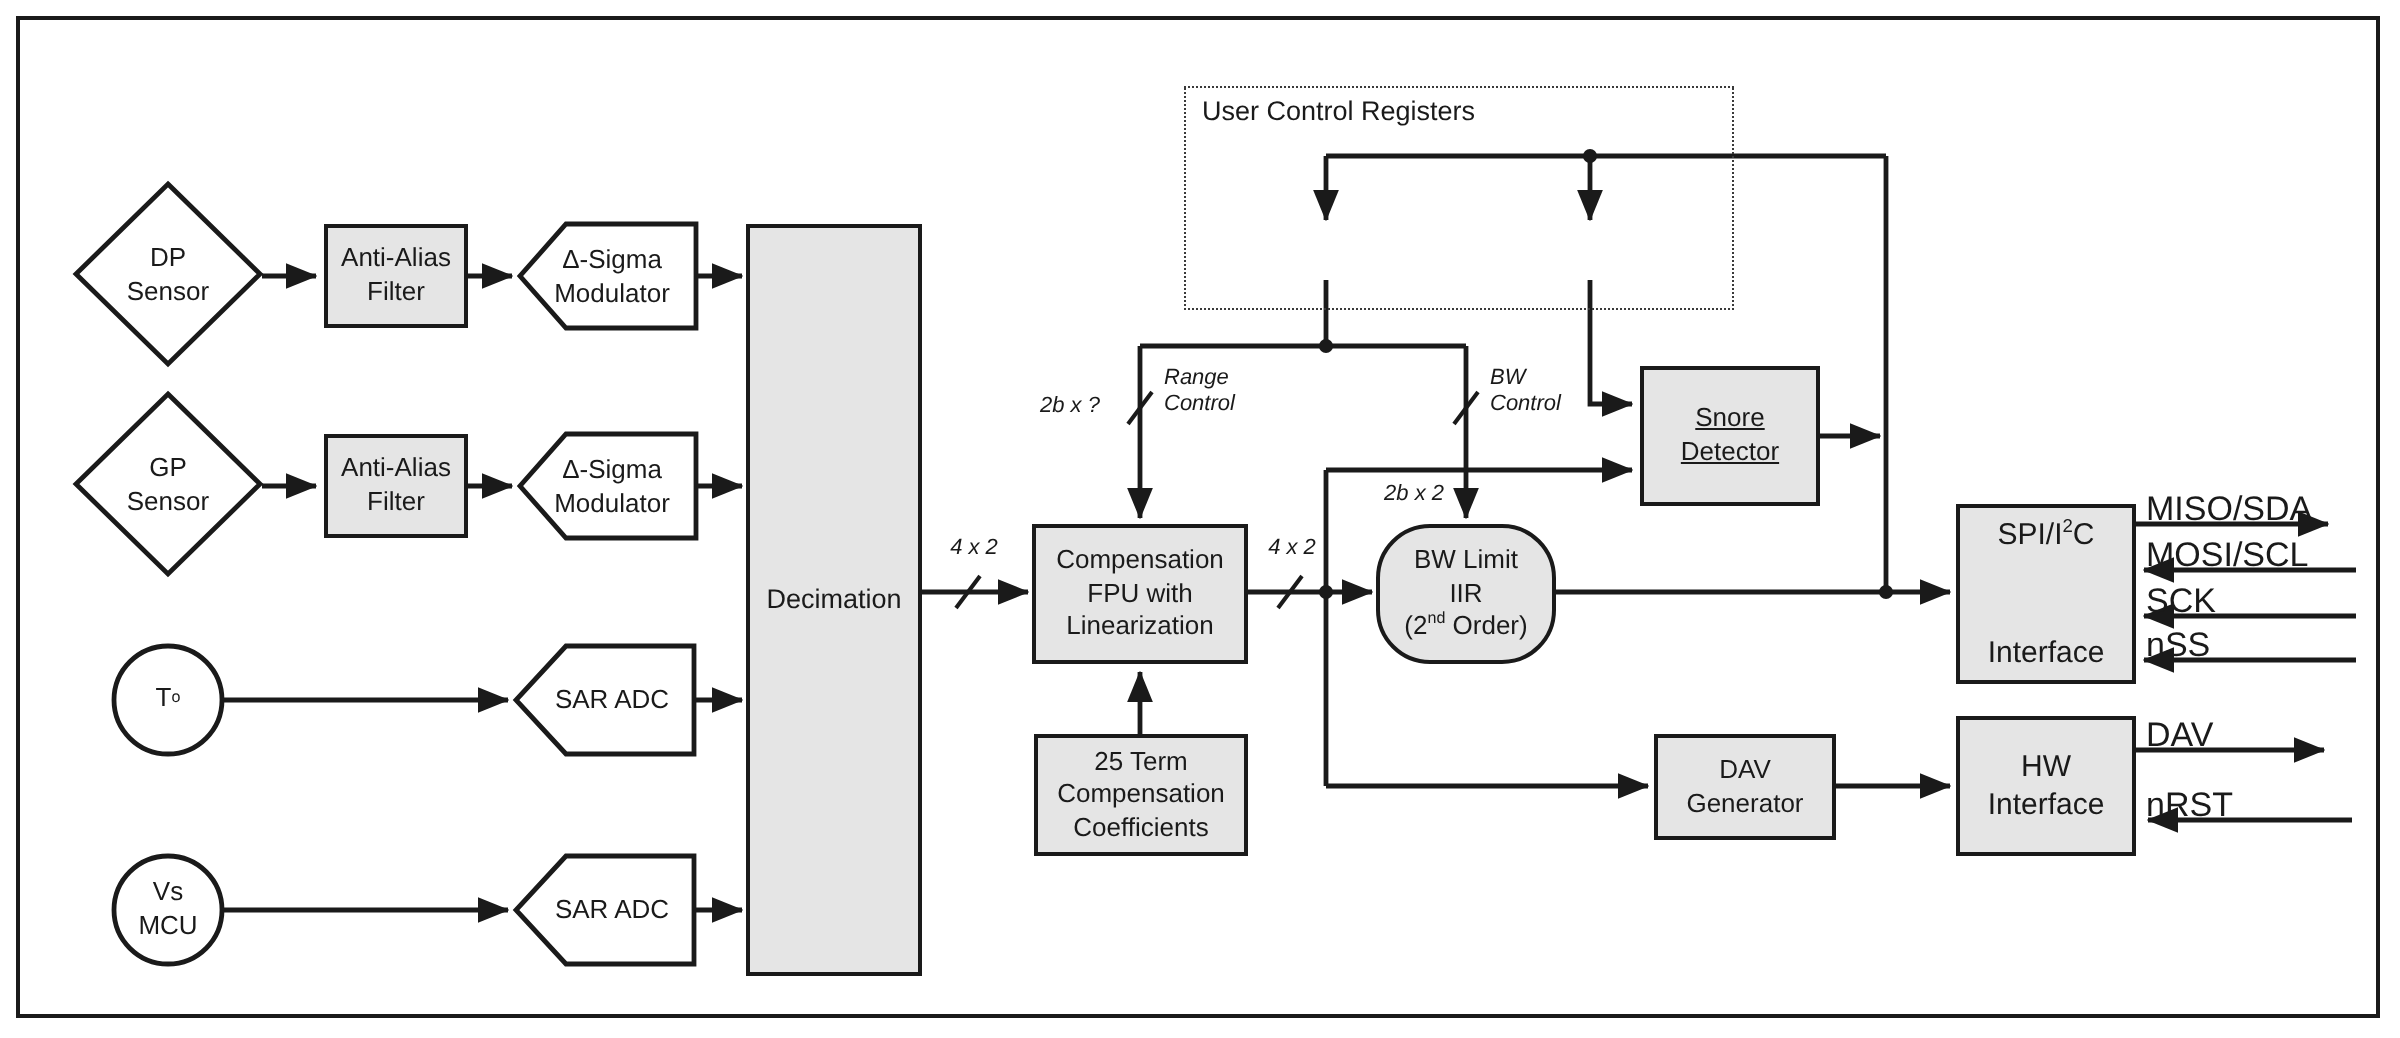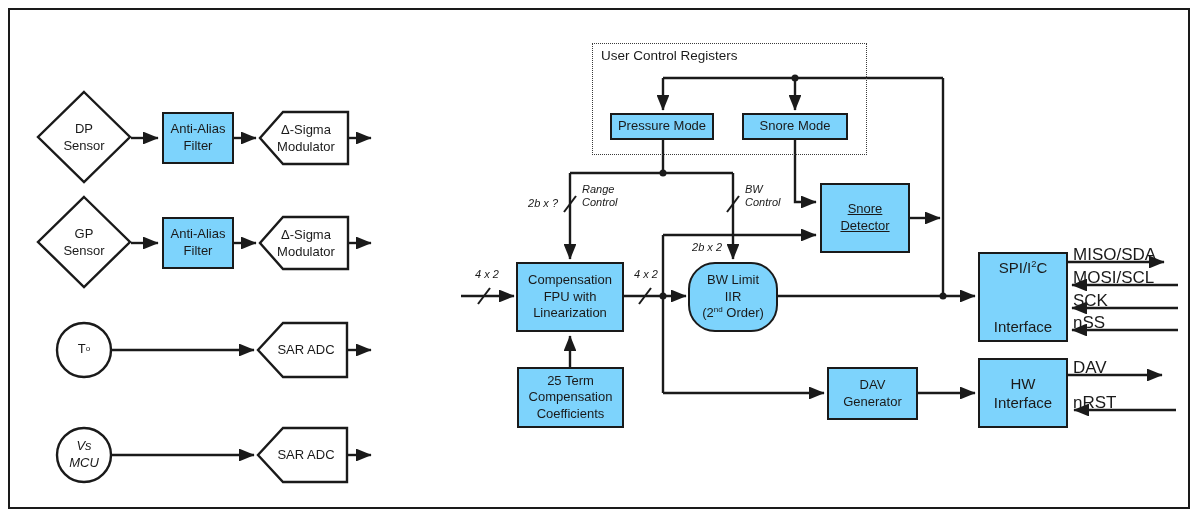--- a/index.html
+++ b/index.html
@@ -11,21 +11,21 @@
     position:absolute; left:8px; top:8px; width:1182px; height:501px;
     border:2px solid #1a1a1a; box-sizing:border-box;
   }
   svg.wires { position:absolute; left:0; top:0; width:1200px; height:519px; }
   svg.wires line, svg.wires polyline { stroke:#1a1a1a; stroke-width:2.4; fill:none; }
   svg.wires .slash { stroke-width:2; }
   svg.wires polygon.shape { fill:#ffffff; stroke:#1a1a1a; stroke-width:2.4; }
   svg.wires circle.shape { fill:#ffffff; stroke:#1a1a1a; stroke-width:2.4; }
   svg.wires circle.dot { fill:#1a1a1a; stroke:none; }
   .box {
-    position:absolute; box-sizing:border-box; border:2px solid #1a1a1a; background:#7dd3fc;
+    position:absolute; box-sizing:border-box; border:2px solid #1a1a1a; background:#e5e5e5;
     display:flex; flex-direction:column; align-items:center; justify-content:center;
     text-align:center; font-size:13px; line-height:1.28; white-space:pre-line;
   }
   .box.big { font-size:15px; }
   .shape-label {
     position:absolute; display:flex; flex-direction:column; align-items:center; justify-content:center;
     text-align:center; font-size:13px; line-height:1.28; white-space:pre-line;
   }
   .small-label { position:absolute; font-size:11px; line-height:1.18; white-space:pre-line;font-style:italic; }
   .small-label.right { text-align:right; }
@@ -112,20 +112,21 @@
     <circle class="dot" cx="943" cy="296" r="3.5"></circle>
   </svg>
 
   <div class="group-box" style="left:592px; top:43px; width:275px; height:112px;"></div>
   <div class="group-label" style="left:601px; top:48px;">User Control Registers</div>
 
   <div class="box" style="left:162px; top:112px; width:72px; height:52px;">Anti-Alias
 Filter</div>
   <div class="box" style="left:162px; top:217px; width:72px; height:52px;">Anti-Alias
 Filter</div>
+  <div class="box" style="left:373px; top:112px; width:88px; height:376px; font-size:13.5px;">Decimation</div>
   <div class="box" style="left:516px; top:262px; width:108px; height:70px;">Compensation
 FPU with
 Linearization</div>
   <div class="box" style="left:517px; top:367px; width:107px; height:61px;">25 Term
 Compensation
 Coefficients</div>
 
   <div class="box" style="left:688px; top:262px; width:90px; height:70px;border-radius:27px;">
     <div>BW Limit</div>
     <div>IIR</div>
@@ -138,40 +139,38 @@
 Generator</div>
 
   <div class="box big" style="left:978px; top:252px; width:90px; height:90px;gap:39px;">
     <div><span>SPI/I</span><sup>2</sup><span>C</span></div>
     <div>Interface</div>
   </div>
 
   <div class="box big" style="left:978px; top:358px; width:90px; height:70px;">HW
 Interface</div>
 
-  <div class="box" style="left:610px; top:113px; width:104px; height:27px;">Pressure Mode</div>
-  <div class="box" style="left:742px; top:113px; width:106px; height:27px;">Snore Mode</div>
 
   <div class="shape-label" style="left:44px; top:121px; width:80px;">DP
 Sensor</div>
   <div class="shape-label" style="left:44px; top:226px; width:80px;">GP
 Sensor</div>
   <div class="shape-label" style="left:266px; top:122px; width:80px;">Δ-Sigma
 Modulator</div>
   <div class="shape-label" style="left:266px; top:227px; width:80px;">Δ-Sigma
 Modulator</div>
   <div class="shape-label" style="left:267px; top:342px; width:78px;">SAR ADC</div>
   <div class="shape-label" style="left:267px; top:447px; width:78px;">SAR ADC</div>
   <div class="shape-label" style="left:59px; top:341px; width:50px; flex-direction:row;"><span>T</span><sup>o</sup></div>
-  <div class="shape-label" style="left:59px; top:438px; width:50px;font-style:italic;">Vs
+  <div class="shape-label" style="left:59px; top:438px; width:50px;">Vs
 MCU</div>
 
   <div class="small-label" style="left:461px; top:268px; width:52px; text-align:center;">4 x 2</div>
   <div class="small-label" style="left:620px; top:268px; width:52px; text-align:center;">4 x 2</div>
-  <div class="small-label right" style="left:512px; top:197px; width:46px;">2b x ?</div>
+  <div class="small-label right" style="left:512px; top:197px; width:46px;text-align:center;">2b x ?</div>
   <div class="small-label" style="left:582px; top:183px; width:60px;">Range
 Control</div>
   <div class="small-label right" style="left:676px; top:197px; width:46px;margin-top:44px;">2b x 2</div>
   <div class="small-label" style="left:745px; top:183px; width:60px;">BW
 Control</div>
 
   <div class="sig-label" style="left:1073px; top:245px; width:95px;">MISO/SDA</div>
   <div class="sig-label" style="left:1073px; top:268px; width:95px;">MOSI/SCL</div>
   <div class="sig-label" style="left:1073px; top:291px; width:95px;">SCK</div>
   <div class="sig-label" style="left:1073px; top:313px; width:95px;text-decoration:underline;">nSS</div>

